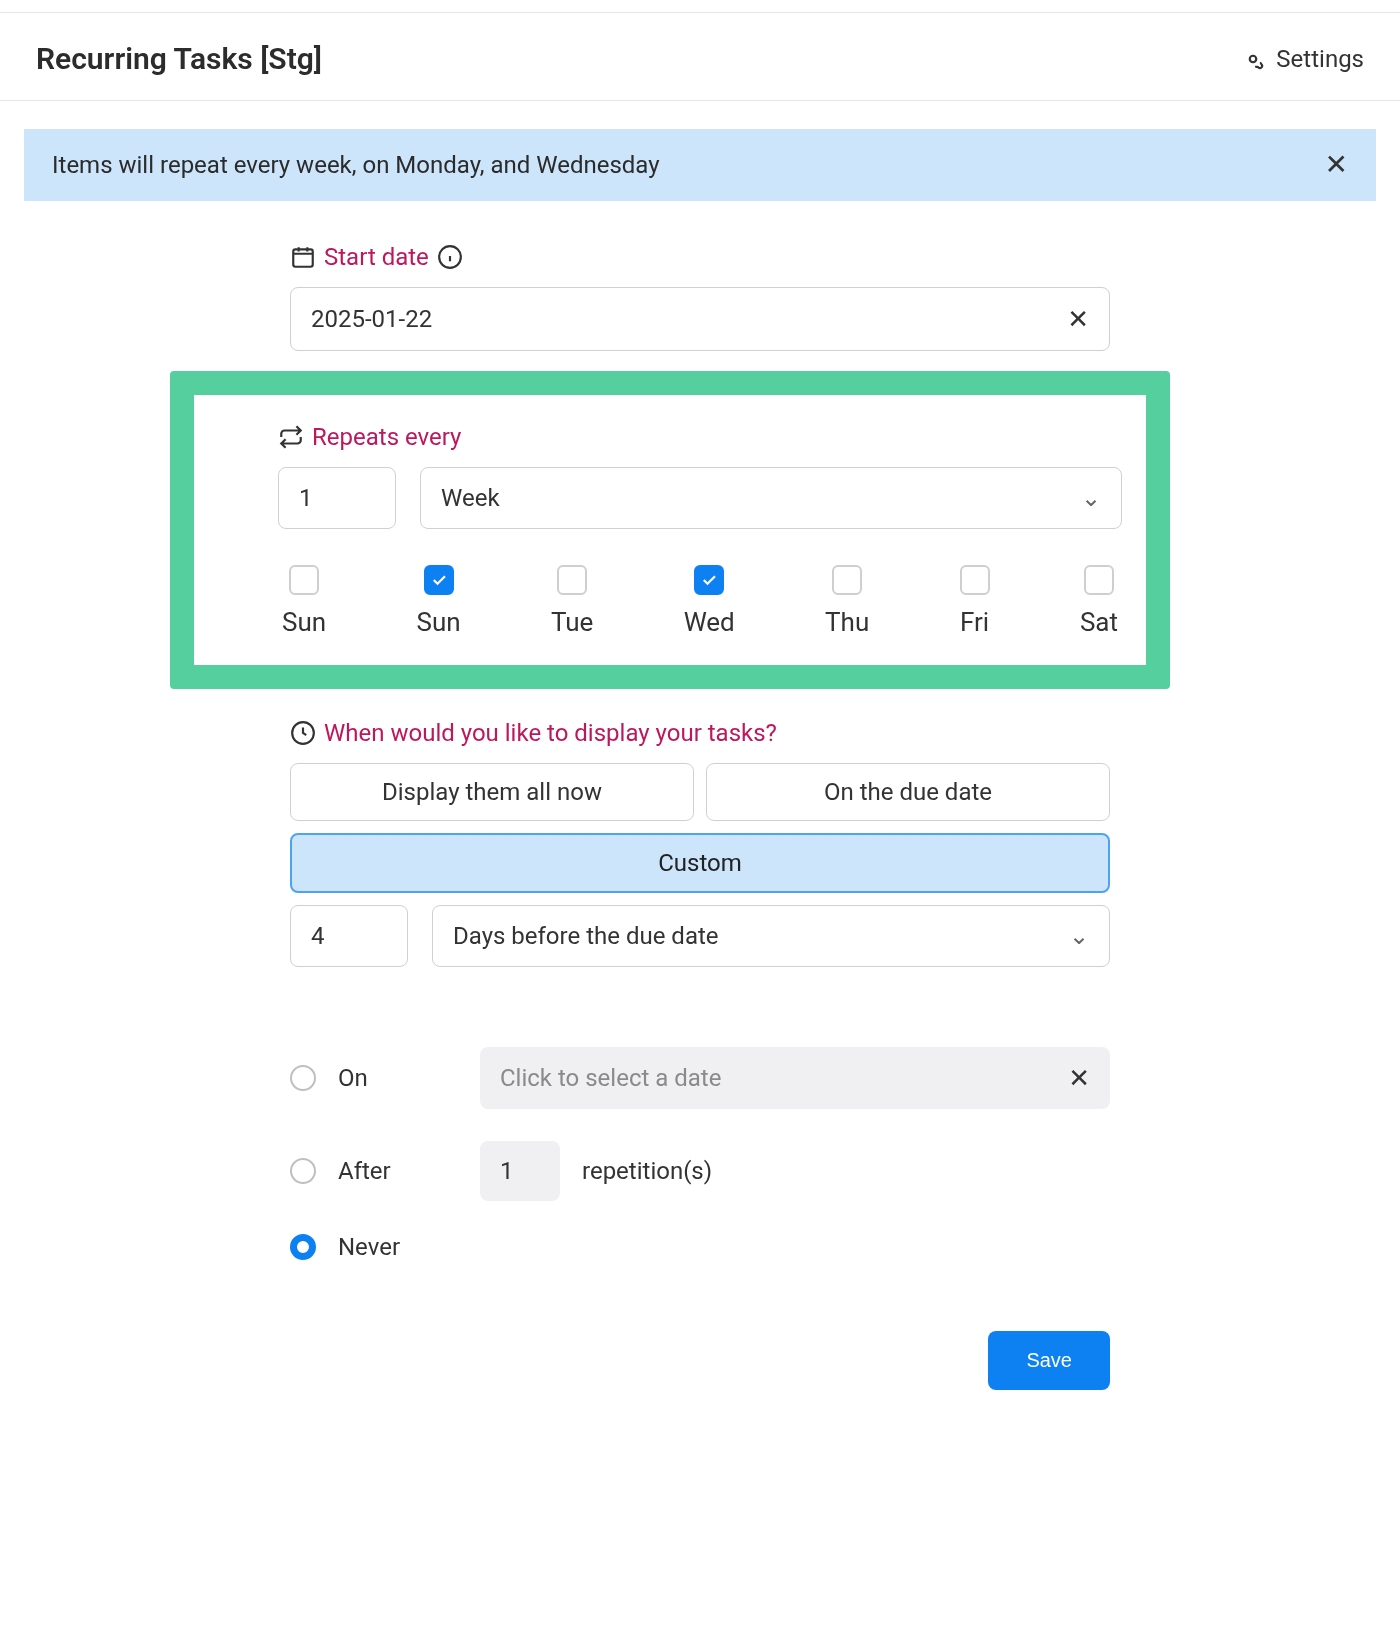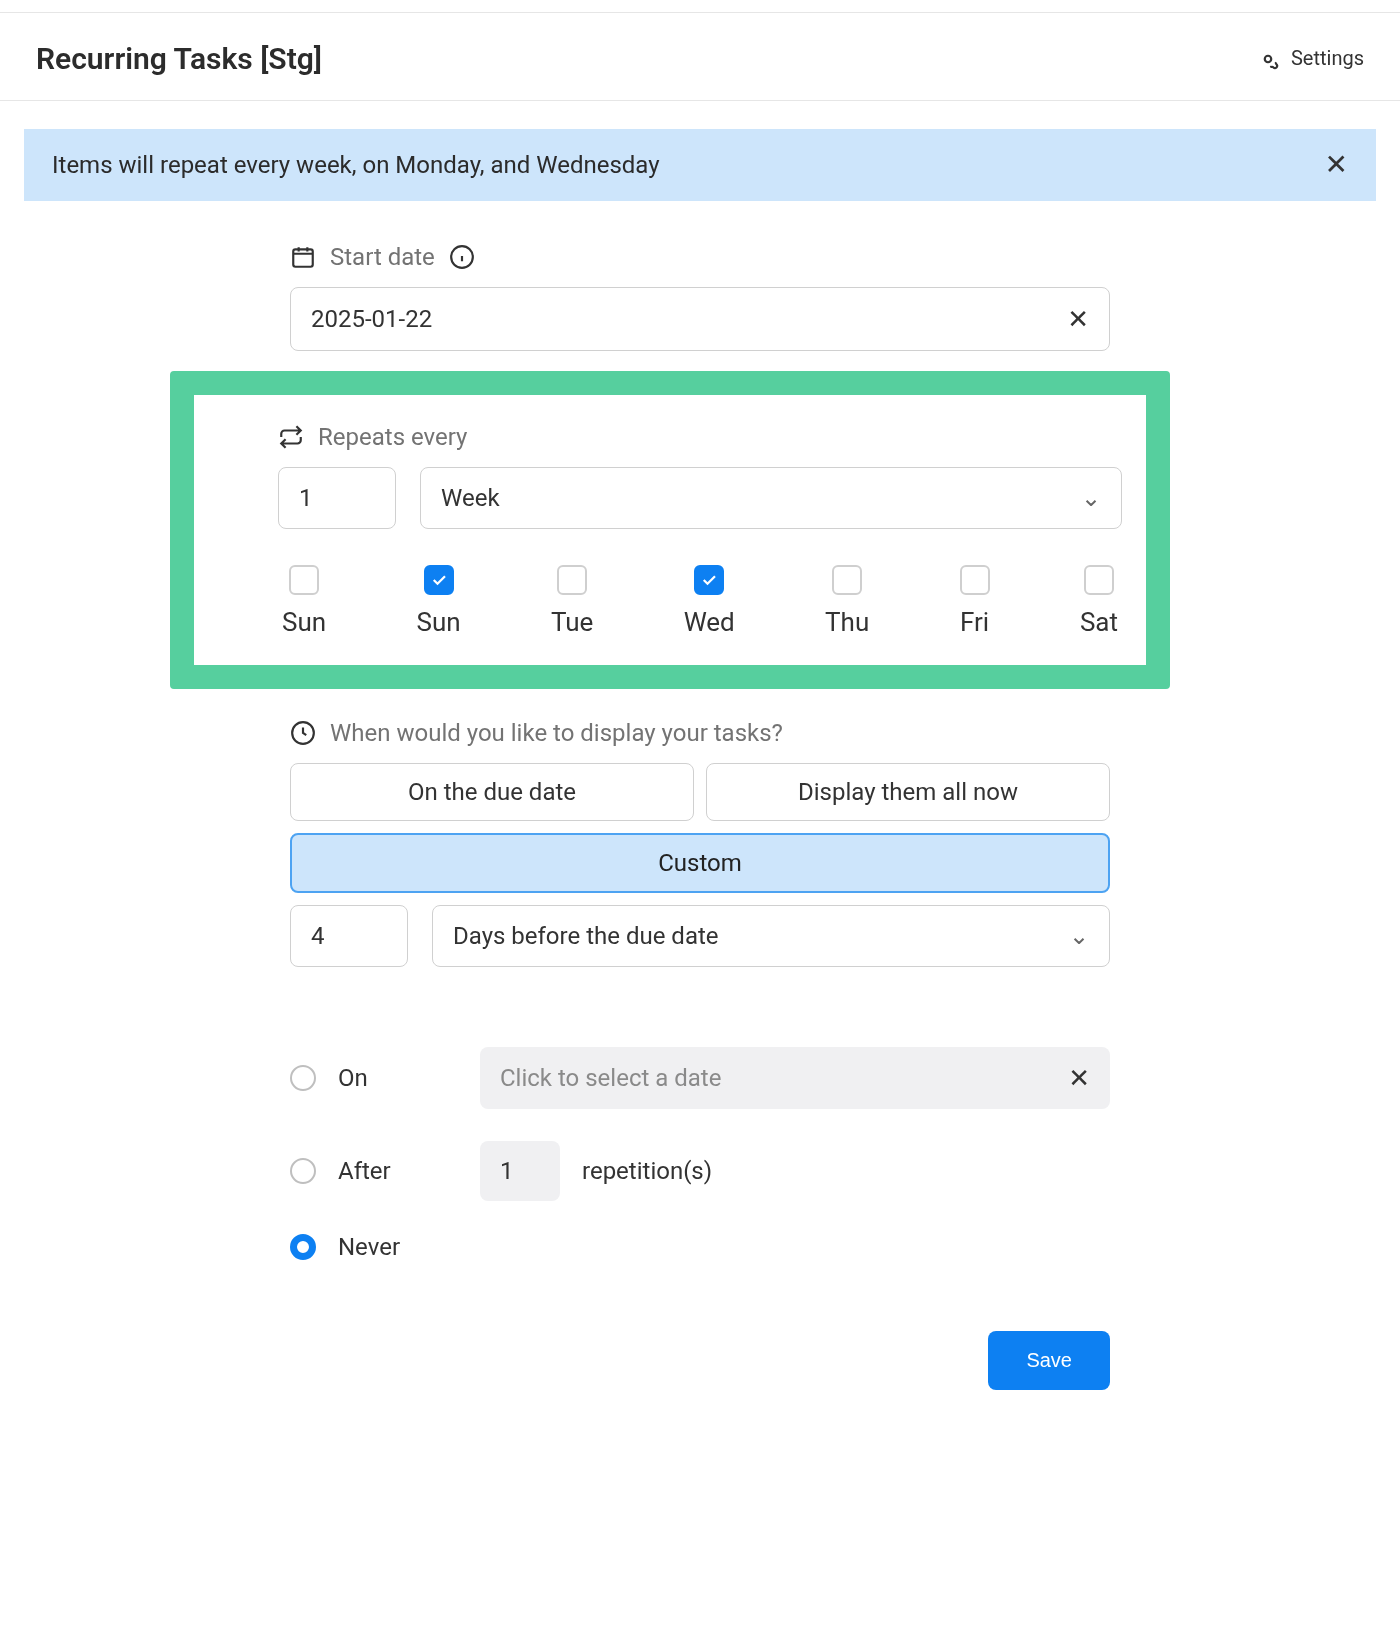--- a/index.html
+++ b/index.html
@@ -23,22 +23,23 @@
     border-top: 1px solid #e6e6e6;
     margin-top: 12px;
   }
   .title {
     font-size: 30px;
     font-weight: 600;
     color: #2c2c2c;
   }
   .settings {
     display: flex;
+    align-items: center;
     gap: 10px;
-    font-size: 20px;
+    font-size: 24px;
     color: #333;
     cursor: pointer;
   }
   .banner {
     margin: 28px 24px 0 24px;
     background: #cde5fb;
     color: #2b2b2b;
     font-size: 24px;
     padding: 22px 28px;
     display: flex;
@@ -46,23 +47,23 @@
     align-items: center;
   }
   .banner .close { cursor: pointer; font-size: 28px; line-height: 1; font-weight: 400; color:#333; }
   .form {
     width: 820px;
     margin: 42px auto 0 auto;
   }
   .sec-label {
     display: flex;
     align-items: center;
-    gap: 14px;
-    font-size: 24px;
-    color: #737373;
+    gap: 8px;
+    font-size: 24px;
+    color: #be185d;
     margin: 4px 0 16px 0;
   }
   .sec-label .info {
     display:inline-flex; align-items:center; justify-content:center;
   }
   .input-box {
     width: 100%;
     border: 1px solid #d0d0d0;
     border-radius: 8px;
     padding: 16px 20px;
@@ -258,22 +259,22 @@
 
     <div class="display-opts">
       <div class="sec-label">
         <svg class="ico" viewBox="0 0 24 24" fill="none" stroke="#333" stroke-width="2">
           <circle cx="12" cy="12" r="10"></circle>
             <path d="M12 7v5l3 2"></path>
         </svg>
         <span>When would you like to display your tasks?</span>
       </div>
       <div class="two-col">
+        <div class="opt-btn">Display them all now</div>
         <div class="opt-btn">On the due date</div>
-        <div class="opt-btn">Display them all now</div>
       </div>
       <div class="opt-btn full selected">Custom</div>
       <div class="custom-row">
         <div class="num-input">4</div>
         <div class="select-box">
           <span>Days before the due date</span>
           <span class="chev">⌄</span>
         </div>
       </div>
     </div>

